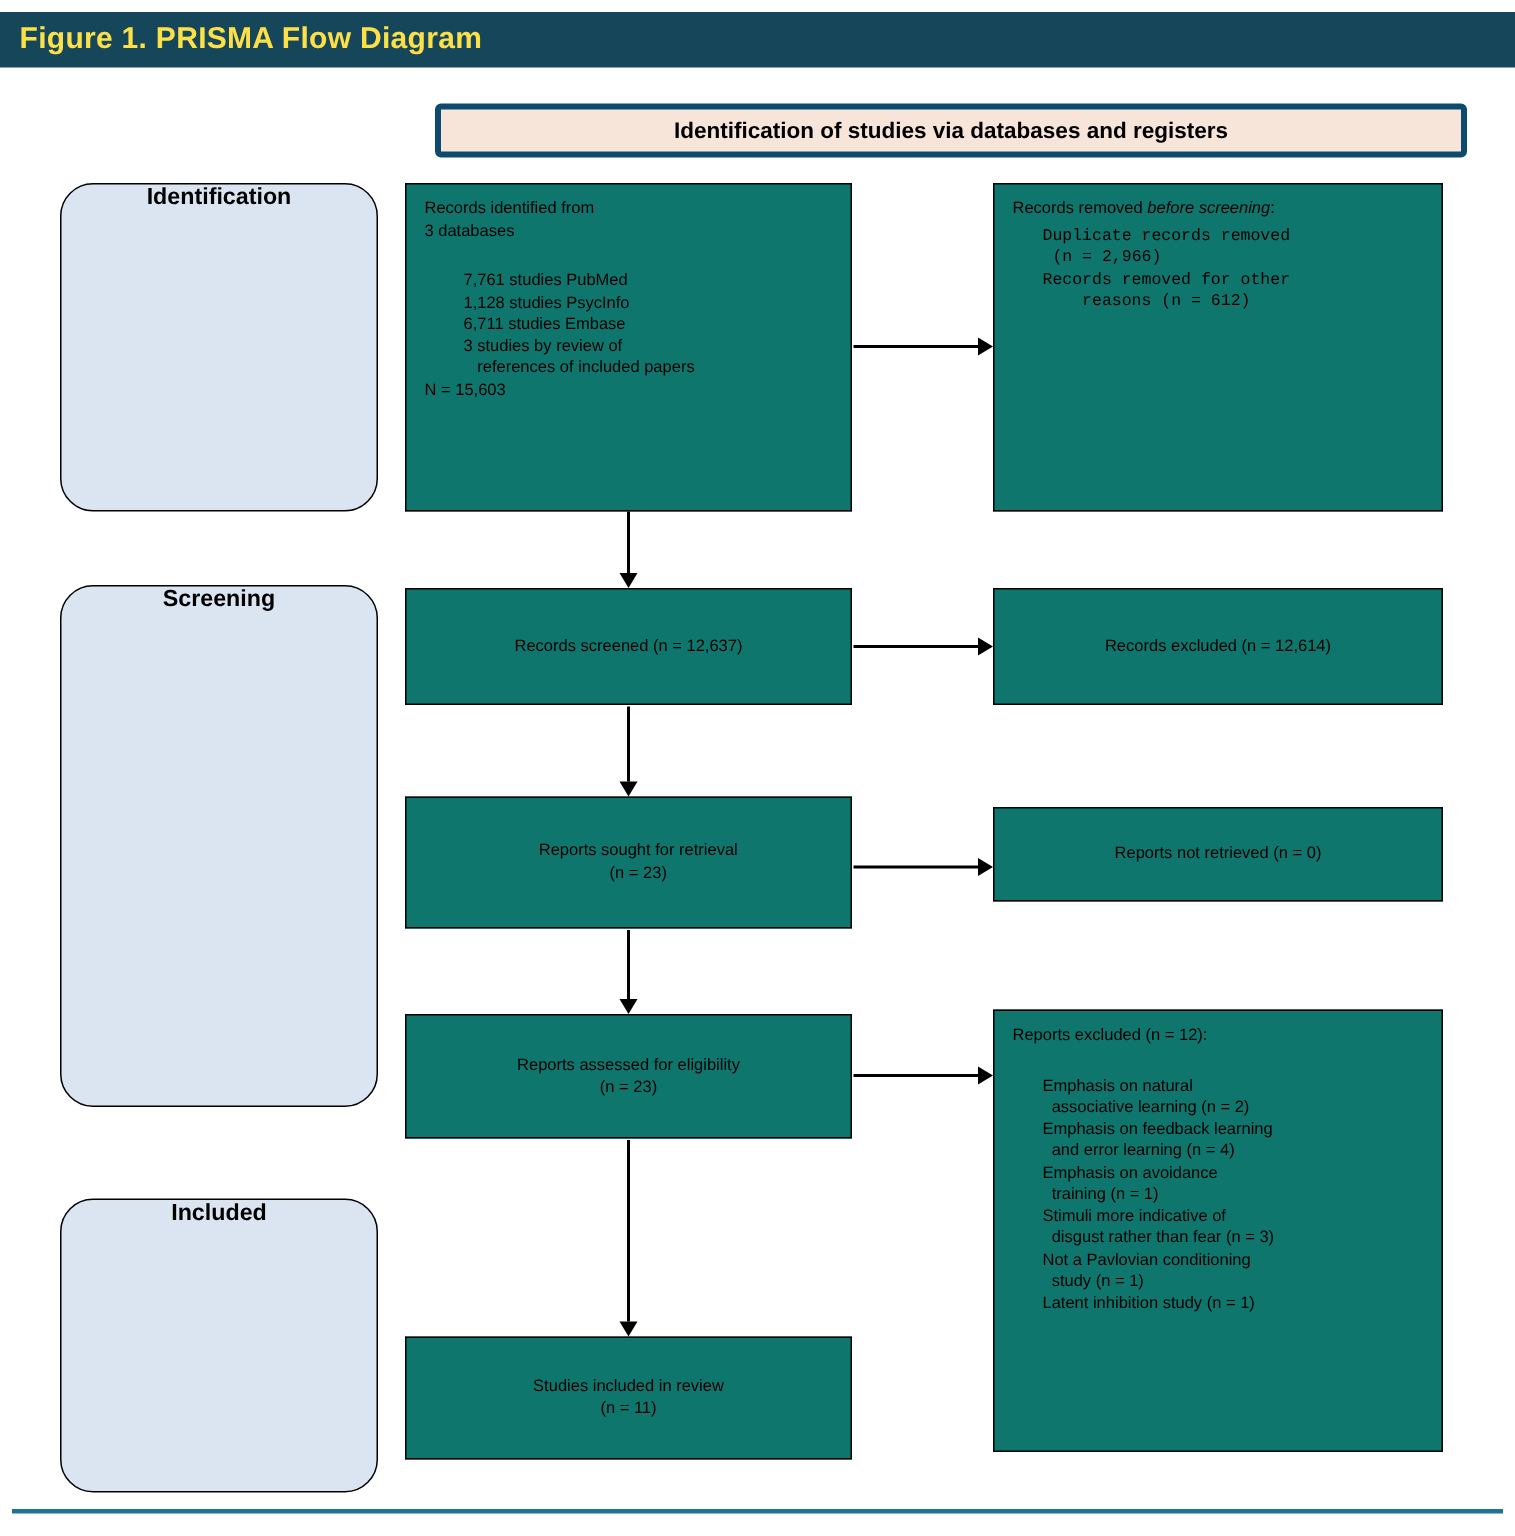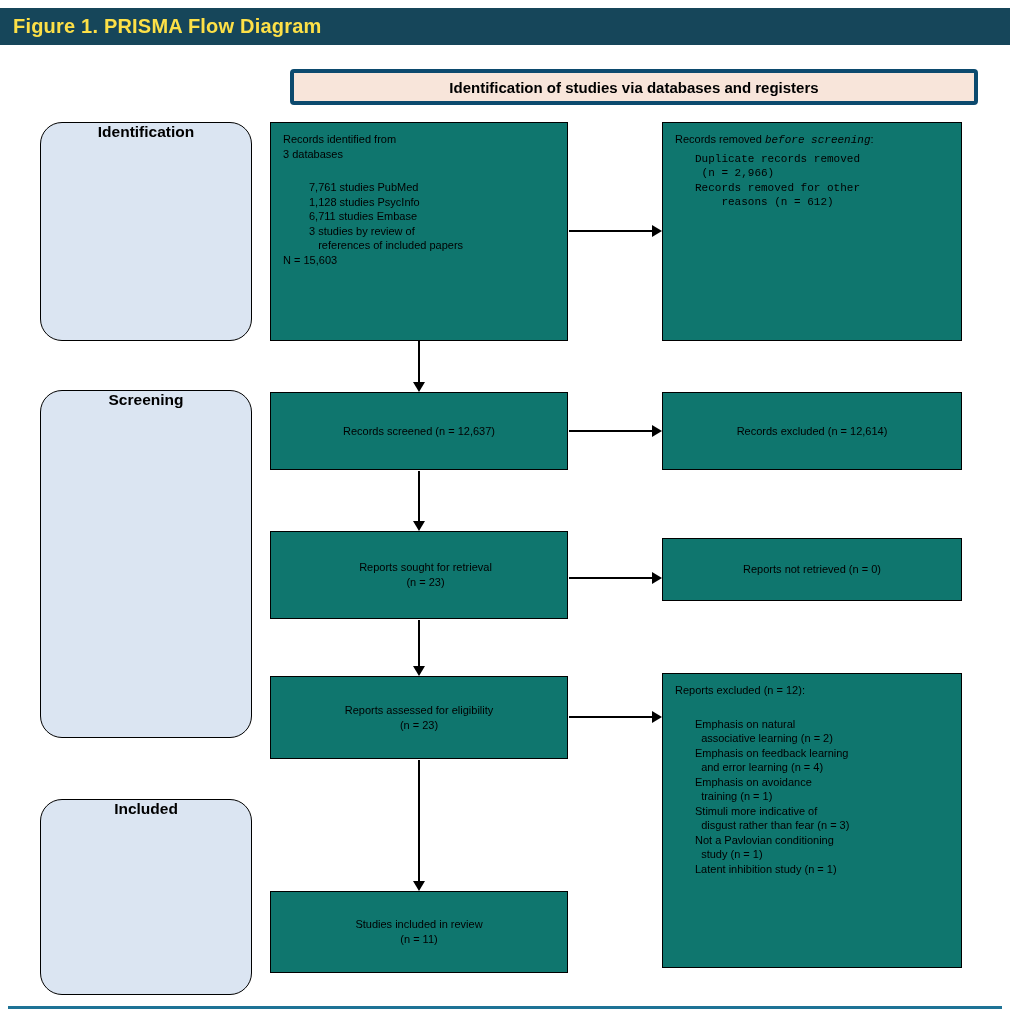--- a/index.html
+++ b/index.html
@@ -79,21 +79,21 @@
     border-top: 6px solid transparent;
     border-bottom: 6px solid transparent;
     border-left: 10px solid #000;
   }
   .bottomline {
     position: absolute;
     left: 8px; right: 8px; top: 1006px;
     height: 3px;
     background: #1e7396;
   }
-  em { font-style: italic; font-family: Liberation Mono, monospace; }
+  em { font-style: italic; }
 </style>
 </head>
 <body>
 
 <div class="page">
 
   <div class="titlebar">
     <div class="t">Figure 1. PRISMA Flow Diagram</div>
   </div>
 

